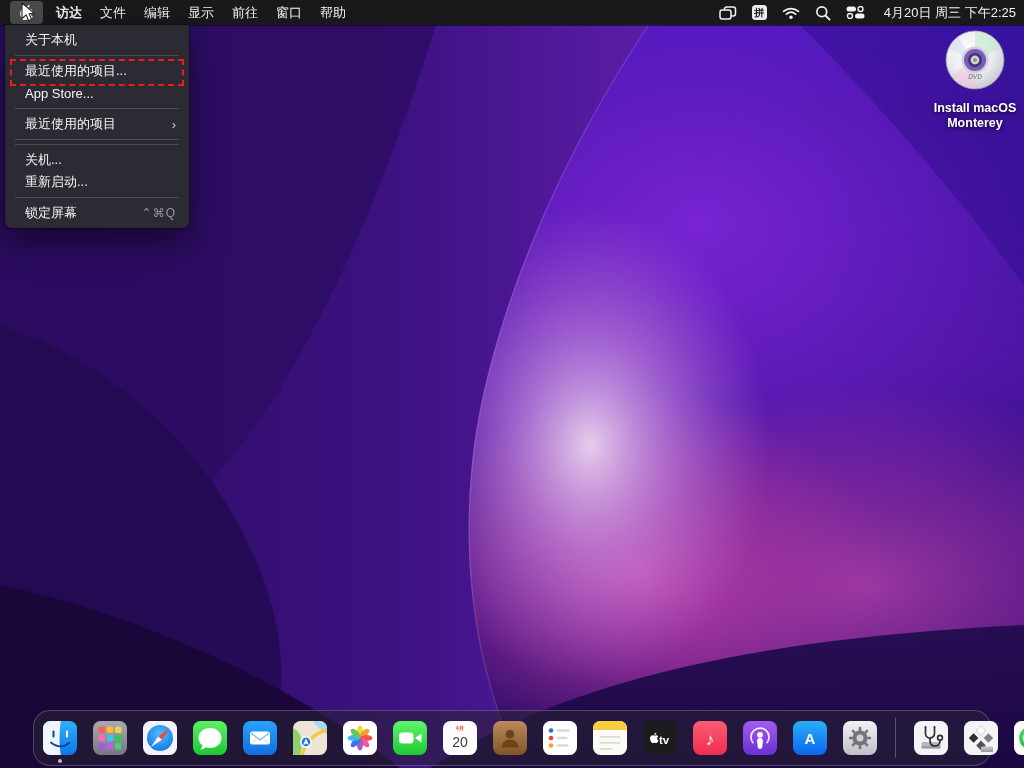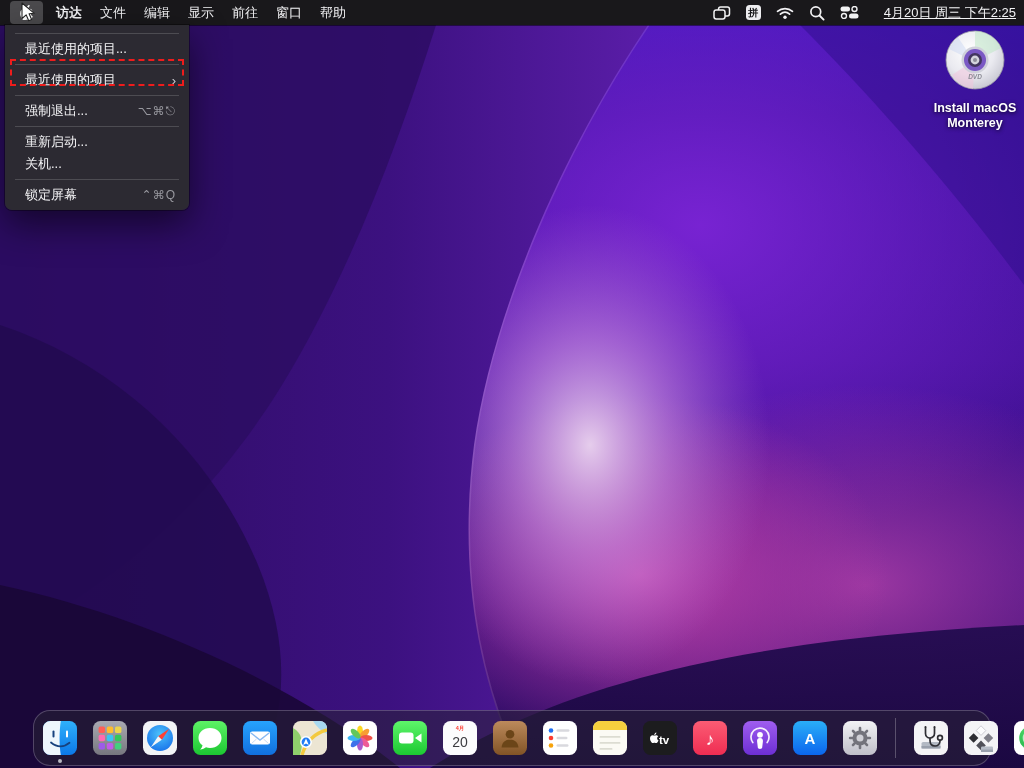--- a/index.html
+++ b/index.html
@@ -14,21 +14,21 @@
     font-size:13px;box-sizing:border-box;padding:0 8px 0 10px;box-shadow:0 1px 0 rgba(0,0,0,.5);z-index:40;}
   .mb-left{display:flex;align-items:center;font-family:Liberation Serif, serif;}
   .apple-btn{width:33px;height:23px;border-radius:4px;background:rgba(255,255,255,.22);
     display:flex;align-items:center;justify-content:center;margin-right:4px;}
   .mb-item{padding:0 9px;height:25px;line-height:25px;white-space:nowrap;}
   .mb-item.bold{font-weight:700;}
   .mb-right{display:flex;align-items:center;gap:15px;}
   .mbicon{display:flex;align-items:center;justify-content:center;}
   .pin-badge{width:15px;height:15px;background:#ededf0;color:#18181a;border-radius:3.5px;
     font-size:10px;font-weight:700;display:flex;align-items:center;justify-content:center;}
-  .clock{white-space:nowrap;margin-left:10px;font-size:13px;text-decoration:underline;}
+  .clock{white-space:nowrap;margin-left:4px;font-size:13px;}
   
   #apple-menu{position:absolute;left:5px;top:25px;width:184px;background:rgba(44,43,49,.97);
     border-radius:0 0 7px 7px;box-shadow:0 14px 36px rgba(0,0,0,.55),0 0 0 1px rgba(0,0,0,.35);
     padding:4px 0;z-index:50;color:#f4f4f6;font-size:13px;}
   .mi{height:22px;display:flex;align-items:center;padding:0 13px 0 20px;white-space:nowrap;}
   .mi .sc{margin-left:auto;color:#98989f;font-size:12px;letter-spacing:1px;}
   .mi .arrow{margin-left:auto;color:#cfcfd4;font-size:13px;}
   .msep{height:1px;background:rgba(255,255,255,.16);margin:4px 10px;}
   #redbox{position:absolute;left:5px;top:34px;width:170px;height:23px;
     border:2px dashed #ee1c1c;pointer-events:none;}
@@ -143,40 +143,42 @@
           <circle cx="14.5" cy="3" r="2.5" stroke="#f2f2f4" stroke-width="1.4" fill="none"></circle>
           <circle cx="4" cy="10" r="2.5" stroke="#f2f2f4" stroke-width="1.4" fill="none"></circle>
           <rect x="9" y="7.5" width="9.5" height="5" rx="2.5" fill="#f2f2f4"></rect>
         </svg>
       </span>
       <span class="clock">4月20日 周三 下午2:25</span>
     </div>
   </div>
 
   <div id="apple-menu">
+    <div class="mi">
+        <span>关于本机</span>
+      </div>
     <div class="msep"></div>
     <div class="mi">
         <span>最近使用的项目...</span>
       </div>
+    <div class="mi">
+        <span>App Store...</span>
+      </div>
     <div class="msep"></div>
     <div class="mi">
       <span>最近使用的项目</span>
       <span class="arrow">›</span>
     </div>
     <div class="msep"></div>
-    <div class="mi">
-      <span>强制退出...</span>
-      <span class="sc">⌥⌘⎋</span>
-    </div>
     <div class="msep"></div>
     <div class="mi">
+        <span>关机...</span>
+      </div>
+    <div class="mi">
         <span>重新启动...</span>
-      </div>
-    <div class="mi">
-        <span>关机...</span>
       </div>
     <div class="msep"></div>
     <div class="mi">
       <span>锁定屏幕</span>
       <span class="sc">⌃⌘Q</span>
     </div>
     <div id="redbox"></div>
   </div>
 
   <div id="volume">

